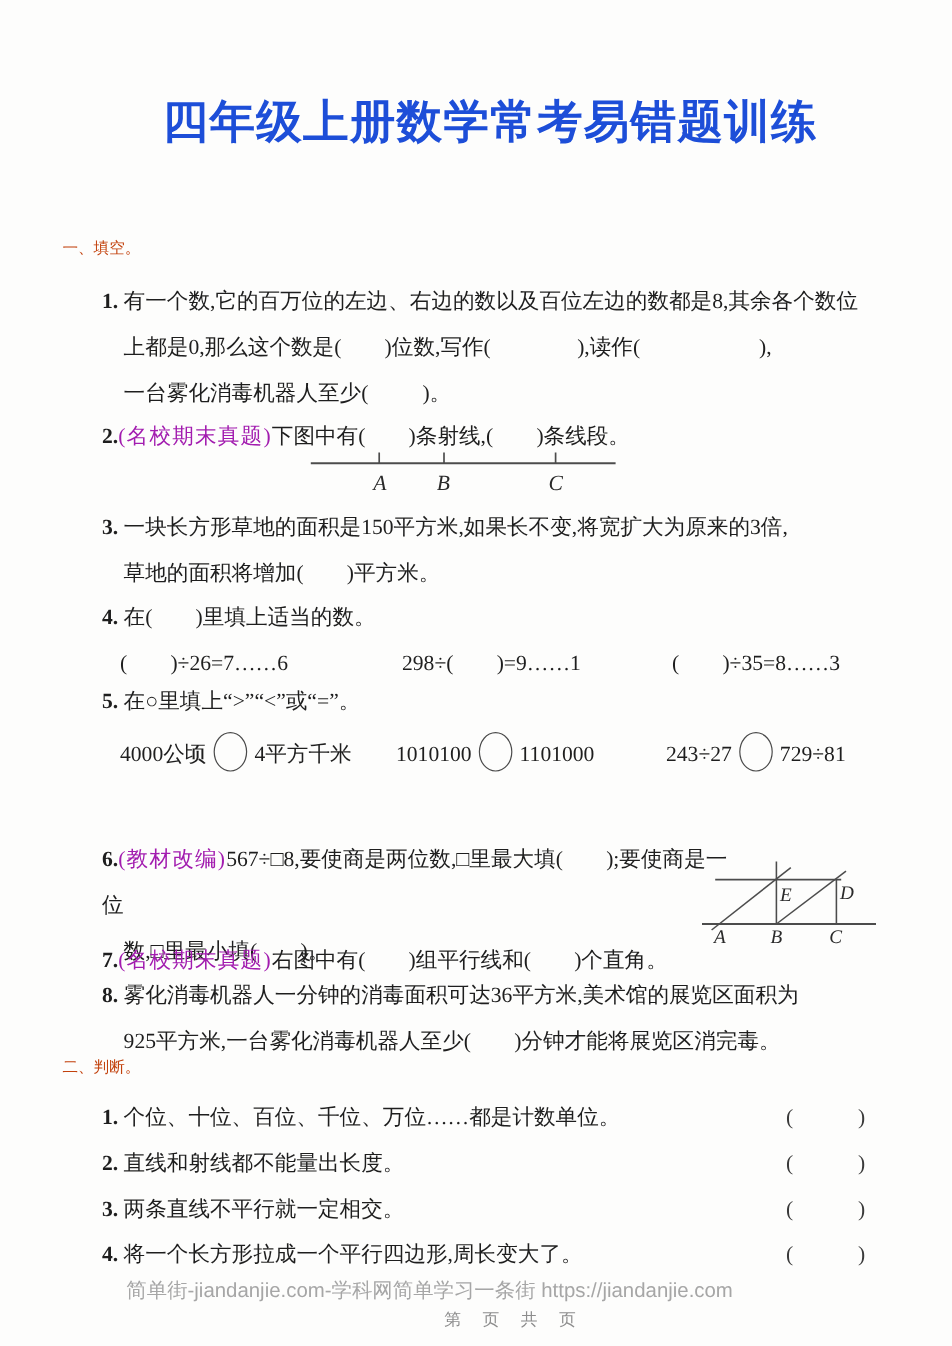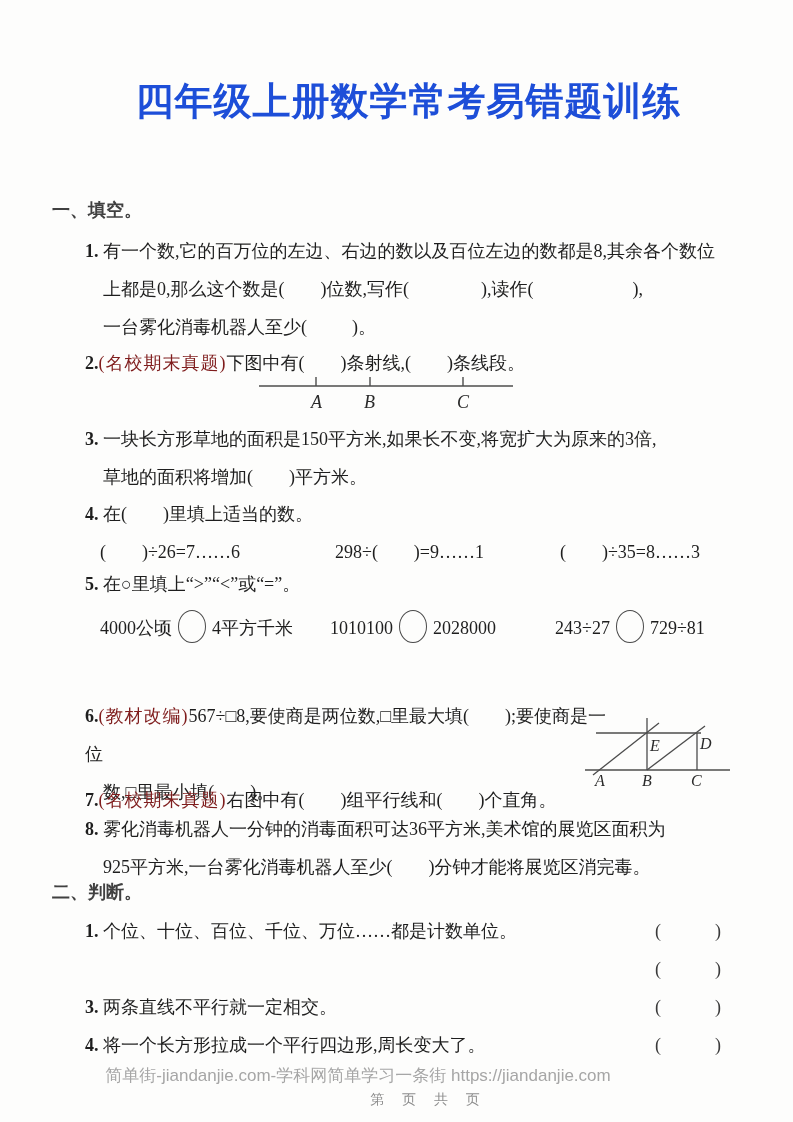--- a/index.html
+++ b/index.html
@@ -15,31 +15,31 @@
   .title{
     position:absolute;top:76px;left:0;width:793px;
     text-align:center;
     font-family:"Liberation Sans","DejaVu Sans",sans-serif;
     font-weight:bold;font-size:38px;letter-spacing:1px;color:#1d4ed8;
     white-space:pre-wrap;
     padding-left:12px;
   }
   .s-heading{
     position:absolute;left:52px;
-    font-weight:bold;font-size:18px;color:#404040;
+    font-weight:normal;font-size:13px;color:#c2410c;
     font-family:"Liberation Sans","DejaVu Sans",sans-serif;
     white-space:pre-wrap;
   }
   .qblock{position:absolute;left:85px;width:675px;}
   .q-line{
     line-height:38px;font-size:18px;white-space:pre-wrap;color:#1e1e1e;
   }
   .q-line.cont{padding-left:18px;}
   .qnum{font-weight:bold;font-family:"Liberation Serif","DejaVu Serif",serif;}
-  .tag{color:#7f1d1d;letter-spacing:1px;}
+  .tag{color:#a21caf;letter-spacing:1px;}
   .eq-row{position:relative;height:38px;}
   .eq{position:absolute;line-height:38px;font-size:18px;white-space:pre-wrap;}
   .cmp-row{position:relative;height:50px;}
   .cmp-item{position:absolute;line-height:50px;font-size:18px;white-space:nowrap;}
   .cmp-circle{
     display:inline-block;width:26px;height:31px;
     border:1.4px solid #4a4a4a;border-radius:50%;
     vertical-align:-9px;margin:0 6px;background:transparent;
   }
   .judge-row{position:relative;height:38px;}
@@ -109,21 +109,21 @@
       <span class="eq" style="left:15px;">(        )÷26=7……6</span>
       <span class="eq" style="left:250px;">298÷(        )=9……1</span>
       <span class="eq" style="left:475px;font-family:Liberation Serif, serif;">(        )÷35=8……3</span>
     </div>
   </div>
 
   <div class="qblock" style="top:565px;">
     <div class="q-line"><span class="qnum">5.</span> <span>在○里填上“&gt;”“&lt;”或“=”。</span></div>
     <div class="cmp-row">
       <span class="cmp-item" style="left:15px;"><span>4000公顷</span><span class="cmp-circle"></span><span>4平方千米</span></span>
-      <span class="cmp-item" style="left:245px;"><span>1010100</span><span class="cmp-circle"></span><span>2028000</span></span>
+      <span class="cmp-item" style="left:245px;"><span>1010100</span><span class="cmp-circle"></span><span>1101000</span></span>
       <span class="cmp-item" style="left:470px;"><span>243÷27</span><span class="cmp-circle"></span><span>729÷81</span></span>
     </div>
   </div>
 
   <div class="qblock" style="top:697px;width:530px;">
     <div class="q-line"><span class="qnum">6.</span><span class="tag">(教材改编)</span><span>567÷□8,要使商是两位数,□里最大填(        );要使商是一位</span></div>
     <div class="q-line cont">数,□里最小填(        )。</div>
   </div>
 
   <div class="qblock" style="top:781px;width:500px;">
@@ -152,20 +152,21 @@
   </div>
 
   <div class="s-heading" style="top:880px;">二、判断。</div>
 
   <div class="qblock" style="top:912px;width:690px;">
     <div class="judge-row">
       <span class="judge-text"><span class="qnum">1.</span> <span>个位、十位、百位、千位、万位……都是计数单位。</span></span>
       <span class="judge-ans">(        )</span>
     </div>
     <div class="judge-row">
+      <span class="judge-text"><span class="qnum">2.</span> <span>直线和射线都不能量出长度。</span></span>
       <span class="judge-ans">(        )</span>
     </div>
     <div class="judge-row">
       <span class="judge-text"><span class="qnum">3.</span> <span>两条直线不平行就一定相交。</span></span>
       <span class="judge-ans">(        )</span>
     </div>
     <div class="judge-row">
       <span class="judge-text"><span class="qnum">4.</span> <span>将一个长方形拉成一个平行四边形,周长变大了。</span></span>
       <span class="judge-ans">(        )</span>
     </div>

